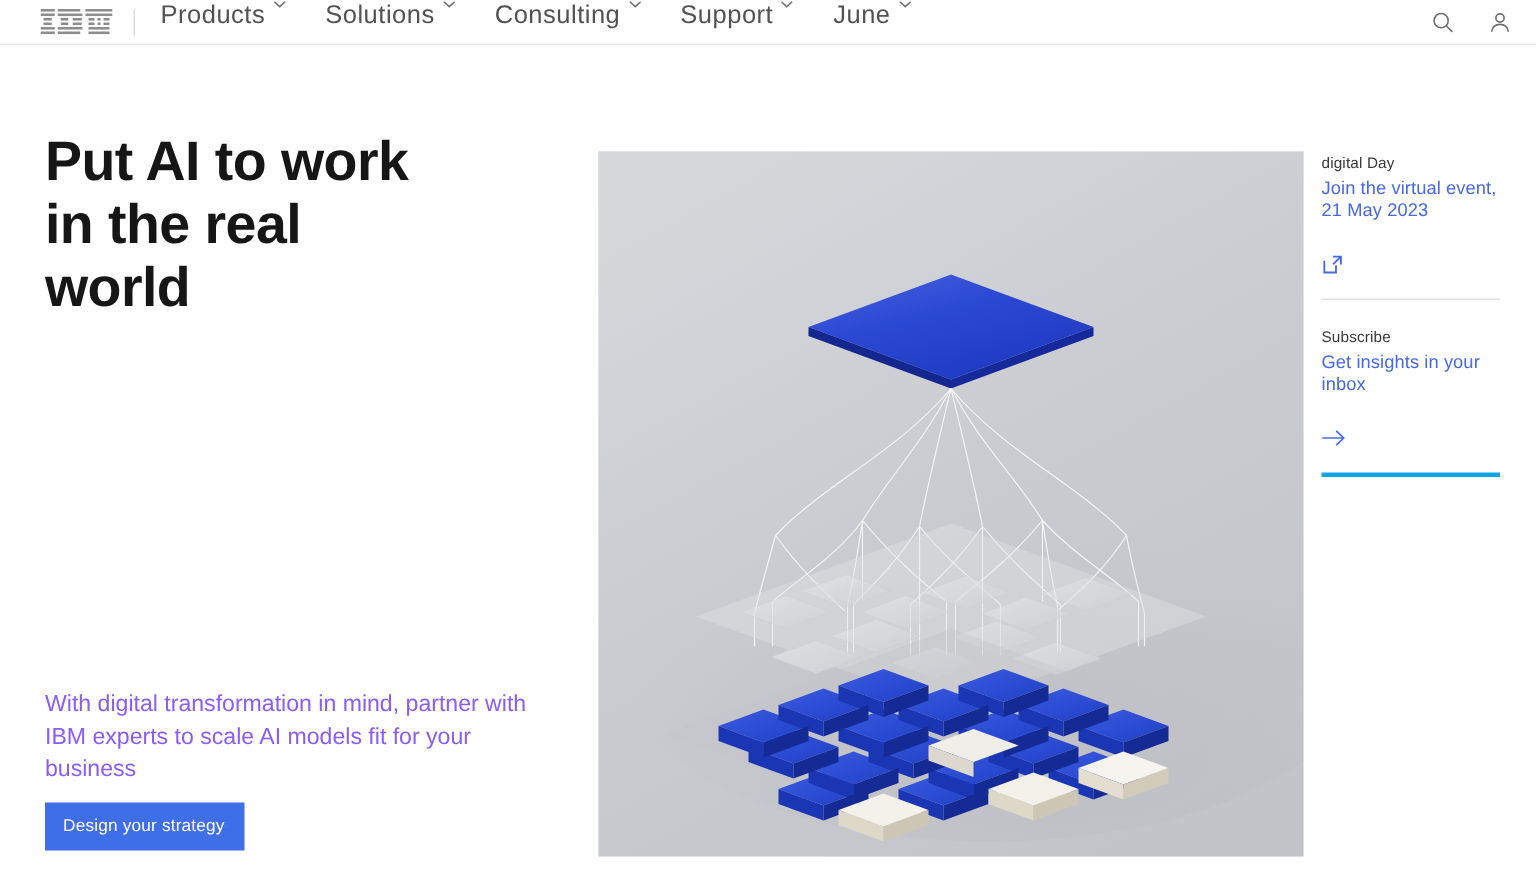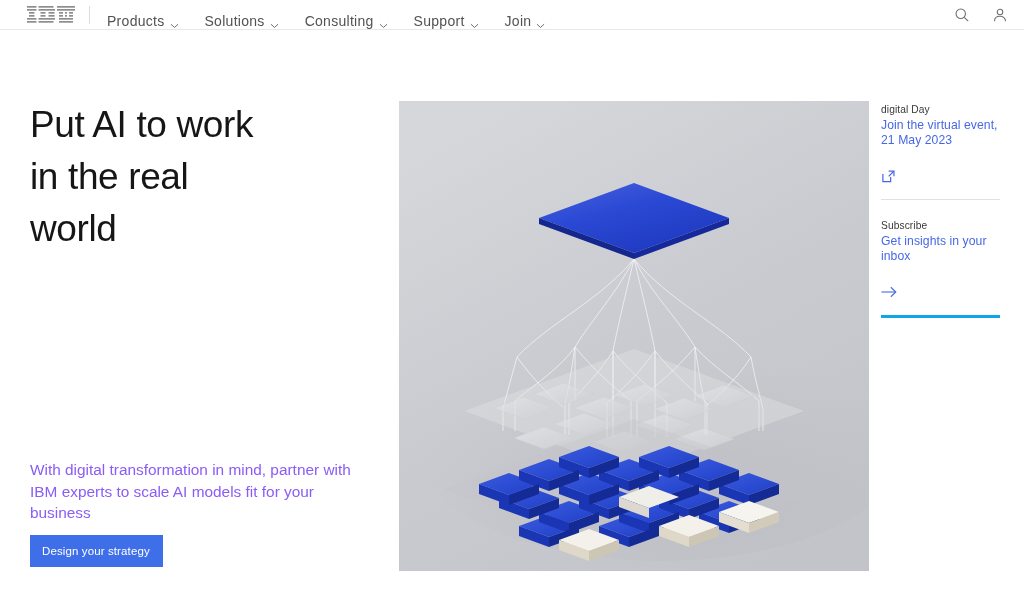--- a/index.html
+++ b/index.html
@@ -44,25 +44,25 @@
   }
 
   .nav {
     display: flex;
     align-items: center;
     height: 100%;
   }
 
   .nav-item {
     display: flex;
-    align-items: flex-end;
+    align-items: flex-start;
     gap: 5px;
     height: 100%;
     padding: 0 13px;
-    font-size: 14px;
+    font-size: 17px;
     color: #525252;
     letter-spacing: 0.02em;
     cursor: pointer;
     white-space: nowrap;
   }
 
   .chev { display: block; flex: none; }
 
   .masthead-right {
     position: absolute;
@@ -90,26 +90,26 @@
   .left-col {
     position: absolute;
     left: 30px;
     top: 0;
     width: 350px;
     height: 100%;
   }
 
   .headline {
     position: absolute;
-    top: 69px;
+    top: 57px;
     left: 0;
     width: 340px;
     font-size: 37px;
-    line-height: 52px;
-    font-weight: 400;
+    line-height: 42px;
+    font-weight: 700;
     letter-spacing: -0.01em;
     color: #161616;
     white-space: pre-line;
   }
 
   .subcopy {
     position: absolute;
     top: 429px;
     left: 0;
     width: 345px;
@@ -260,21 +260,21 @@
     </div>
 
     <div class="nav-item">
       <span>Support</span>
       <svg class="chev" width="9" height="6" viewBox="0 0 10 6" aria-hidden="true">
         <path d="M1 1l4 3.6L9 1" fill="none" stroke="#6f6f6f" stroke-width="1.1"></path>
       </svg>
     </div>
 
     <div class="nav-item">
-      <span>Join</span>
+      <span>June</span>
       <svg class="chev" width="9" height="6" viewBox="0 0 10 6" aria-hidden="true">
         <path d="M1 1l4 3.6L9 1" fill="none" stroke="#6f6f6f" stroke-width="1.1"></path>
       </svg>
     </div>
 
   </nav>
 
   <div class="masthead-right">
     <div class="icon-btn">
       <svg width="16" height="16" viewBox="0 0 18 18" aria-hidden="true">

